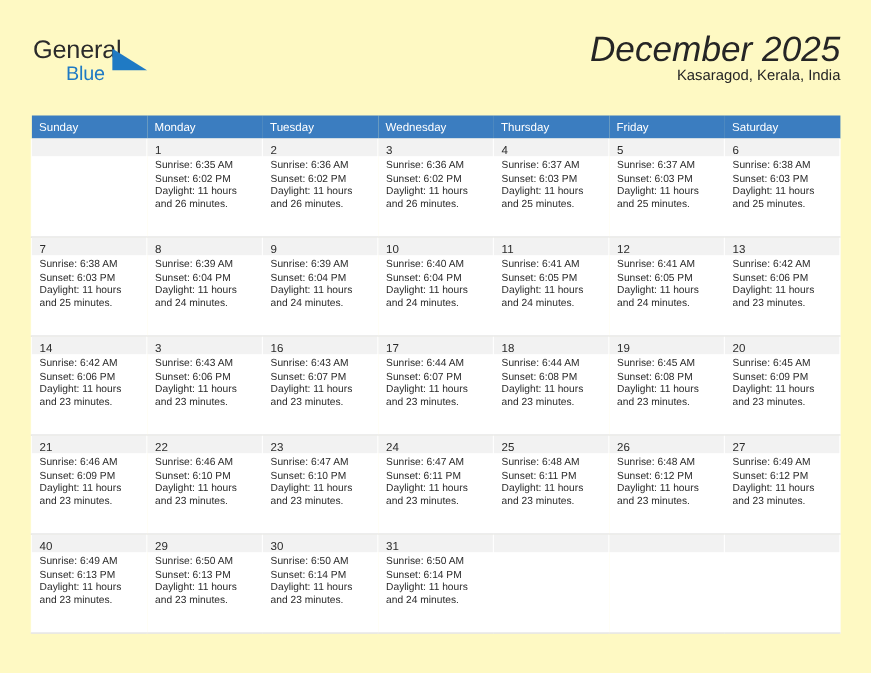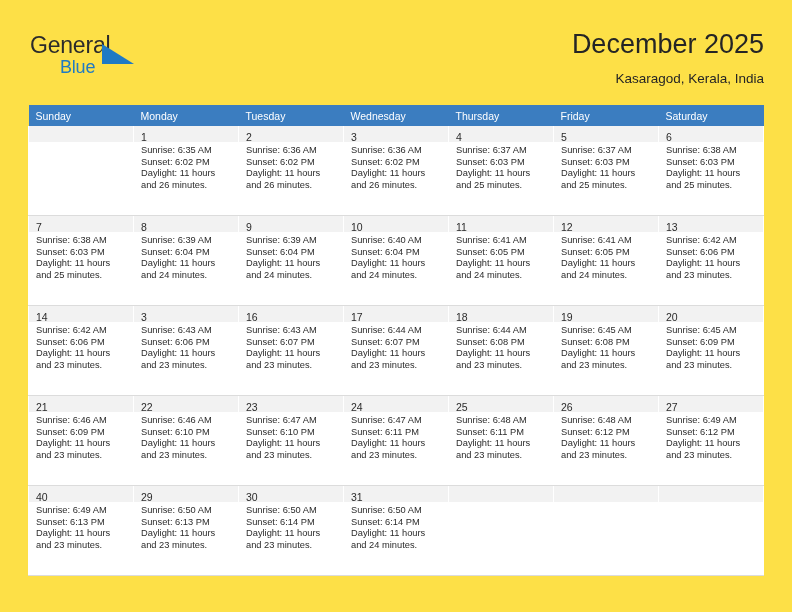--- a/index.html
+++ b/index.html
@@ -9,21 +9,21 @@
     width: 792px;
     height: 612px;
     font-family: "Liberation Sans", sans-serif;
     -webkit-font-smoothing: antialiased;
   }
   #page {
     position: relative;
     width: 792px;
     height: 612px;
     overflow: hidden;
-    background: #fde047;
+    background: #fef9c3;
   }
 
   
   .header {
     position: absolute;
     left: 28px;
     top: 28px;
     width: 736px;
     height: 72px;
   }
@@ -61,31 +61,32 @@
     width: 32px;
     height: 20px;
   }
   .title-block {
     position: absolute;
     right: 0;
     top: 0;
     text-align: right;
   }
   .cal-title {
-    font-size: 27px;
+    font-size: 32px;
     color: #252525;
     line-height: 32px;
     white-space: nowrap;
     font-family: "Liberation Sans", sans-serif;
+    font-style: italic;
   }
   .cal-subtitle {
     font-size: 13.5px;
     color: #252525;
     line-height: 18px;
-    margin-top: 10px;
+    margin-top: 0;
     white-space: nowrap;
     font-family: "Liberation Sans", sans-serif;
   }
 
   
   .calendar {
     position: absolute;
     left: 28px;
     top: 105px;
     width: 736px;

